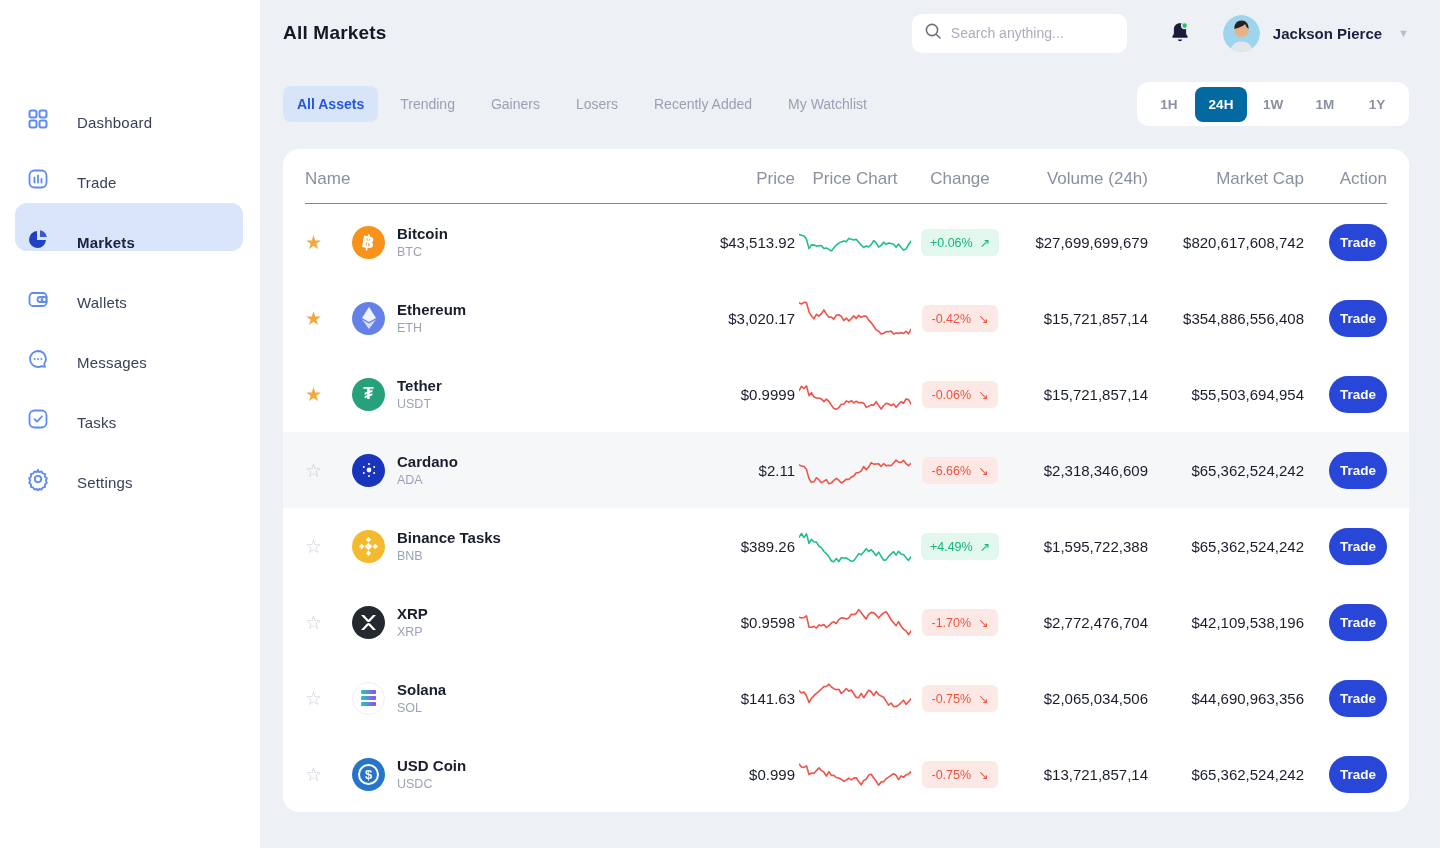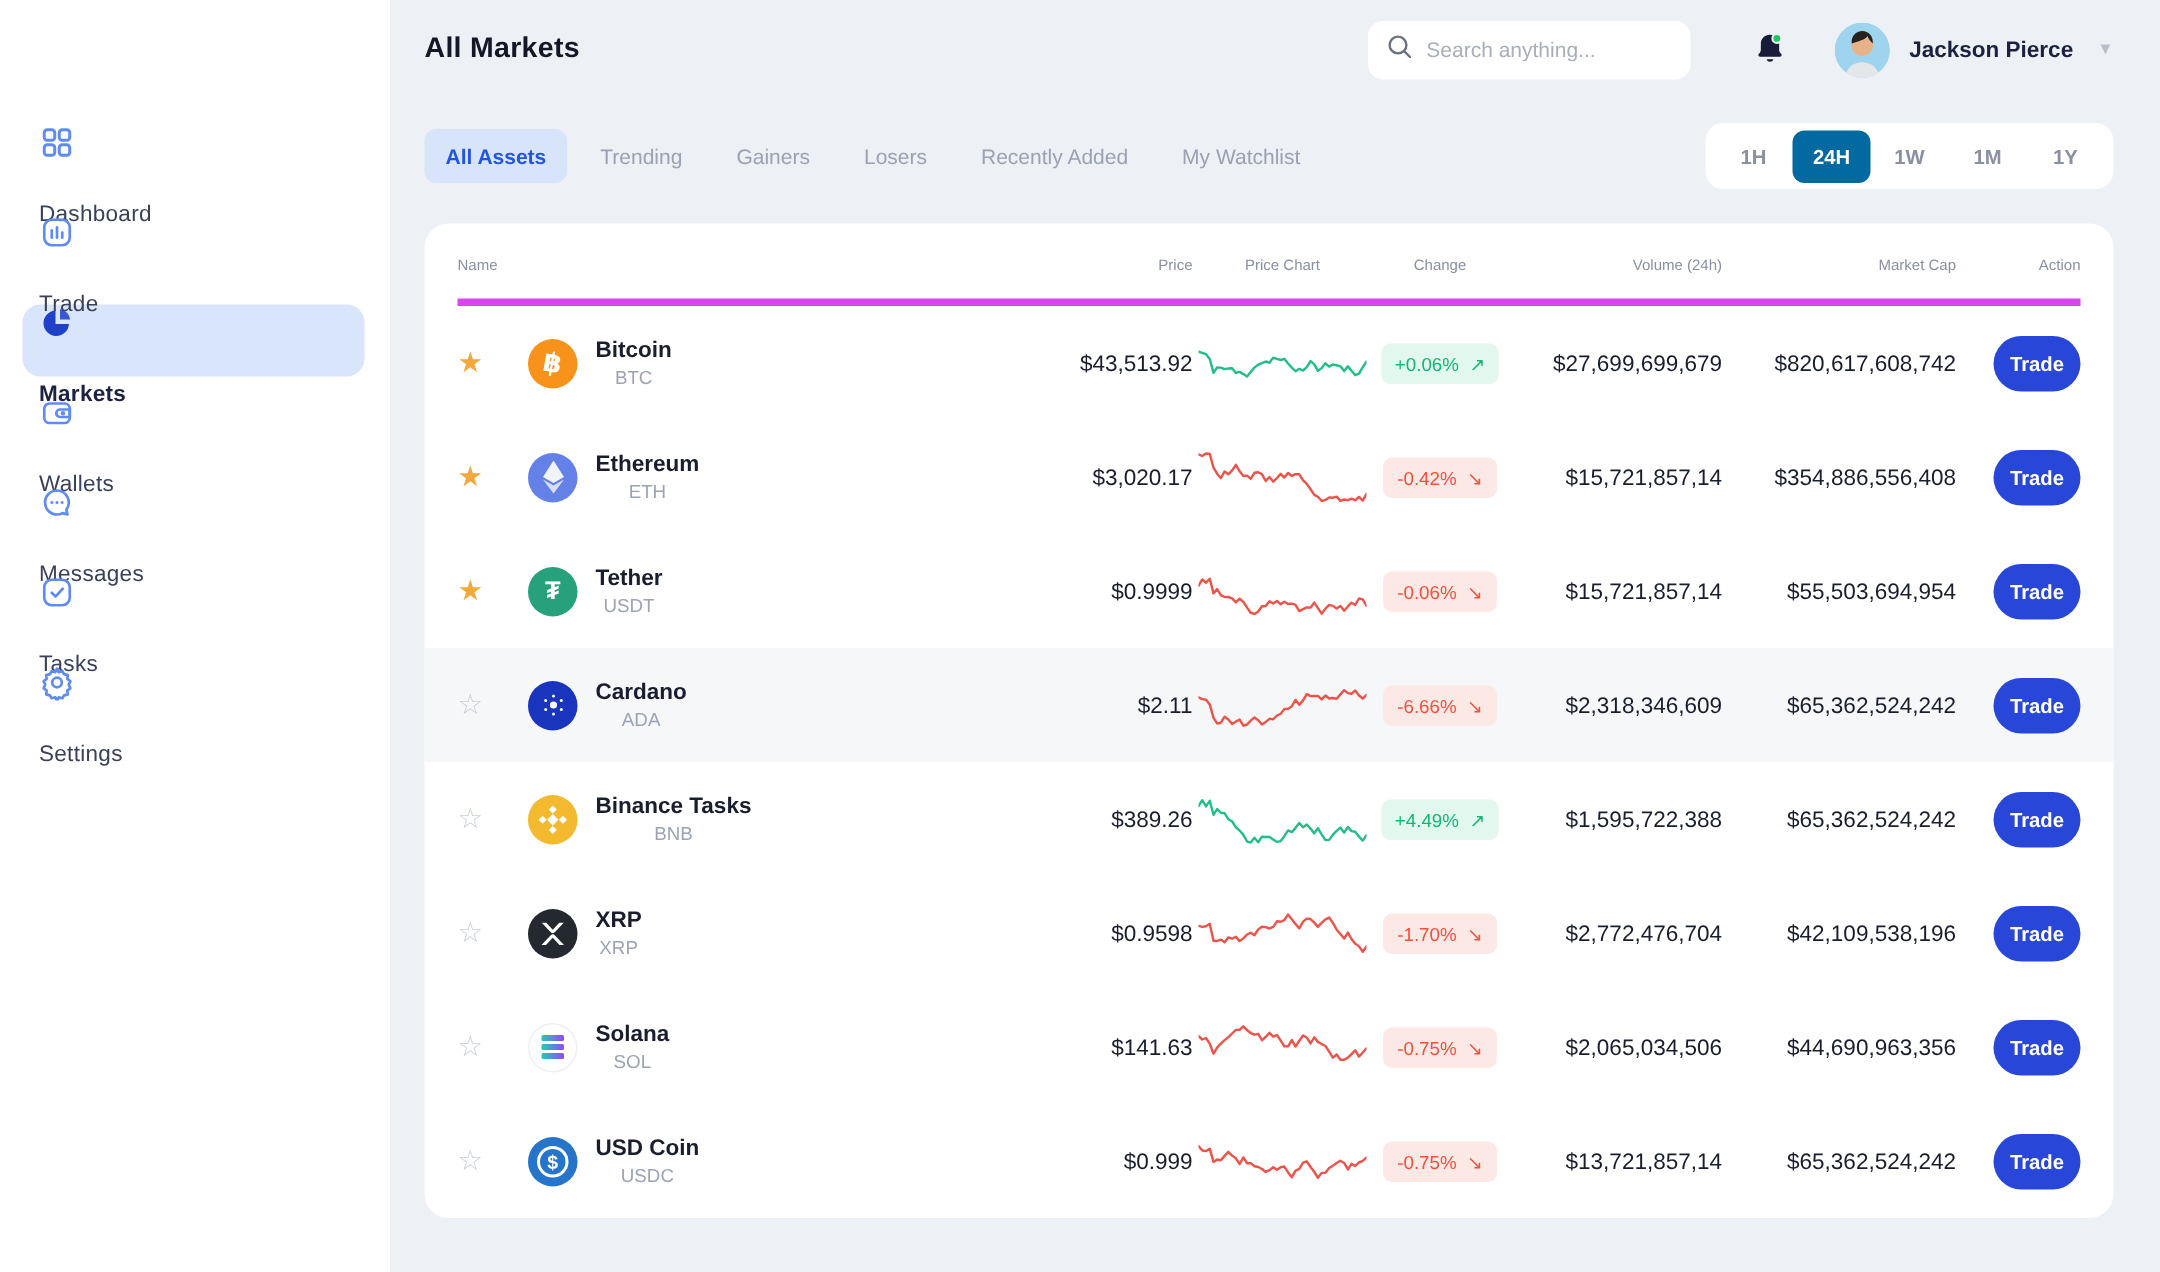--- a/index.html
+++ b/index.html
@@ -3,24 +3,24 @@
 <meta charset="utf-8">
 <style>
   * { margin:0; padding:0; box-sizing:border-box; }
   html,body { width:1440px; height:848px; overflow:hidden;
     font-family:"Liberation Sans","DejaVu Sans",sans-serif;
     background:#EDF0F4; color:#171A26; }
 
   
   .sidebar { position:fixed; left:0; top:0; width:260px; height:848px;
     background:#FFFFFF; padding-top:83px; }
-  .side-item { display:flex; align-items:flex-start; gap:27px;
+  .side-item { display:flex; align-items:flex-end; gap:27px;
     height:48px; margin:0 17px 12px 15px; padding-left:11px;
     border-radius:12px; cursor:pointer; color:#39405A;
-    font-size:15px; letter-spacing:.2px;flex-direction:column; }
+    font-size:15px; letter-spacing:.2px; }
   .side-item .s-ic { width:24px; height:24px; display:flex;
     align-items:center; justify-content:center; flex:0 0 24px; }
   .side-item.active { background:#D8E5FA; color:#1B2140; font-weight:700; }
 
   
   .main { position:absolute; left:260px; top:0; width:1180px; height:848px;
     padding:0 31px 0 23px; }
 
   .topbar { display:flex; align-items:center; height:64px; padding-top:2px; }
   .page-title { font-size:19px; font-weight:700; color:#141826; letter-spacing:.2px; }
@@ -46,35 +46,35 @@
   .tf { width:52px; height:35px; display:flex; align-items:center; justify-content:center;
     font-size:13.5px; color:#8A90A2; font-weight:600; border-radius:8px; cursor:pointer;text-align:right; }
   .tf.active { background:#0369a1; color:#fff; }
 
   
   .card { margin-top:23px; background:#fff; border-radius:16px; height:663px;
     padding:0 22px; overflow:hidden; }
   .grid-row { display:grid;
     grid-template-columns:350px 140px 120px 90px 143px 156px 1fr;
     align-items:center; }
-  .thead { height:55px; border-bottom:5px solid #d946ef;
-    font-size:10px; color:#8A90A2; }
+  .thead { height:55px; border-bottom:1px solid #d946ef;
+    font-size:17px; color:#8A90A2; }
   .th { padding-top:6px; }
   .t-right { text-align:right; } .t-center { text-align:center; }
   .trow { height:76px; margin:0 -22px; padding:0 22px; }
   .trow.hl { background:#F6F7F9; }
   .name-c { display:flex; align-items:center; }
   .star { font-size:19px; cursor:pointer; width:20px; }
   .star.on { color:#F2A93B; } .star.off { color:#C9CED8; }
   .coin-ic { width:33px; height:33px; border-radius:50%; margin-left:27px;
     display:flex; align-items:center; justify-content:center; flex:0 0 33px;
     color:#fff; font-weight:700; position:relative; }
   .nm-wrap { margin-left:12px; display:flex; flex-direction:column; gap:3px; }
   .nm { font-size:15px; font-weight:700; color:#1A1D2E; }
-  .sym { font-size:12.5px; color:#9CA3B5;text-align:center; }
+  .sym { font-size:12.5px; color:#9CA3B5; }
   .cell { font-size:15px; color:#1A1D2E; }
   .chart-c { display:flex; justify-content:center; }
   .change-c { display:flex; justify-content:center; }
   .badge { font-size:12.5px; padding:6px 9px; border-radius:6px; white-space:nowrap; }
   .badge.up { background:#E2F7EE; color:#13B876; }
   .badge.down { background:#FCE9E6; color:#F4503C; }
   .act-c { display:flex; justify-content:flex-end; }
   .trade { width:58px; height:37px; border:none; border-radius:19px;
     background:#2847D8; color:#fff; font-size:13.5px; font-weight:600;
     font-family:inherit; cursor:pointer; }

